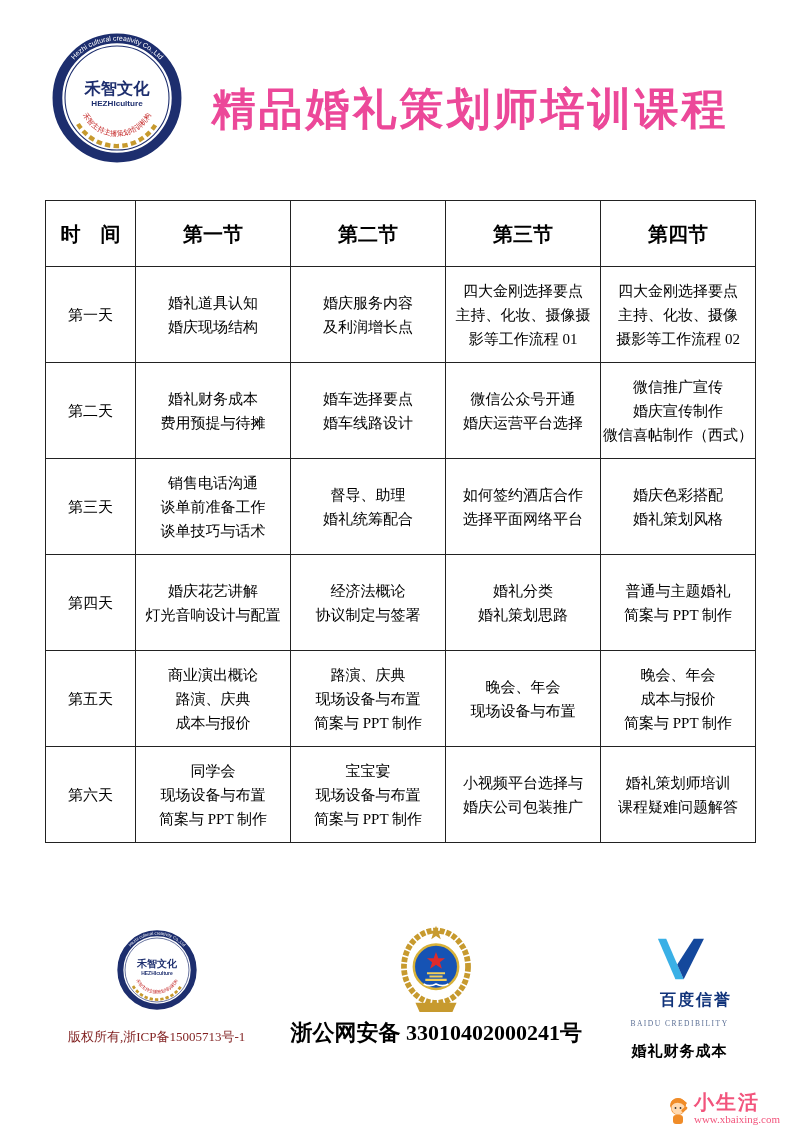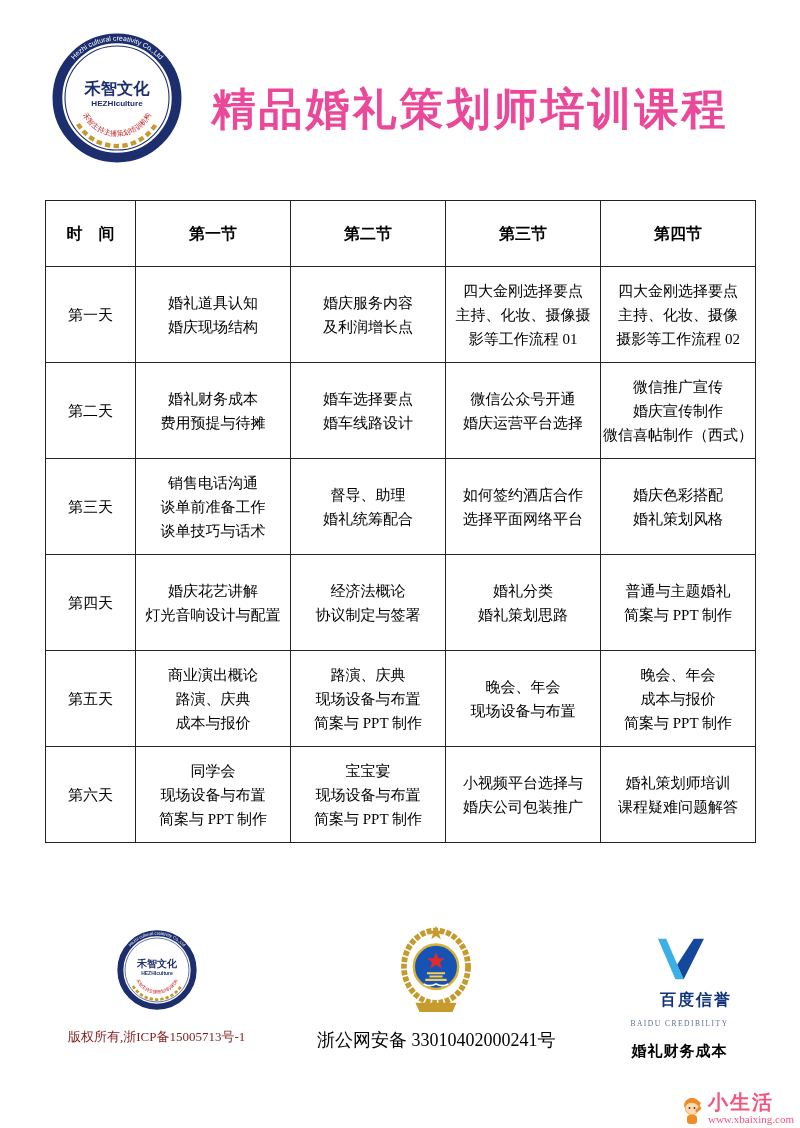--- a/index.html
+++ b/index.html
@@ -23,43 +23,43 @@
   .course-table {
     position:absolute; left:45px; top:200px; width:710px;
     border-collapse:collapse; table-layout:fixed;
   }
   .course-table td {
     border:1px solid #222; text-align:center; vertical-align:middle;
     font-size:15px; line-height:24px; color:#000; padding:4px 2px;
   }
   .course-table thead tr { height:66px; }
   .course-table tbody tr { height:96px; }
-  .course-table thead td { font-weight:bold; font-size:16px; }
+  .course-table thead td { font-weight:bold; font-size:20px; }
   .day-cell { font-size:16px;font-family:Liberation Serif, serif; }
   .hl { color:var(--highlight-blue,#1d3cc0); }
 
   
   .footer {
     position:absolute; top:922px; left:0; width:800px;
     display:flex; justify-content:space-between; padding:0 68px;
   }
   .footer-block { display:flex; flex-direction:column; align-items:center; }
   .icon-zone { height:96px; display:flex; align-items:center; justify-content:center; }
   .footer-logo { width:80px; height:80px; }
   .badge-icon { width:74px; height:92px; }
   .copyright-text { margin-top:10px; font-size:13px; color:#7f1d1d; }
-  .police-text { margin-top:10px; font-size:18px; font-weight:normal; color:#000; }
+  .police-text { font-size:22px; font-weight:bold; color:#000; }
   .baidu-logo { width:62px; height:46px; margin-top:14px; }
   .baidu-name { margin-top:8px; font-size:16px; font-weight:bold; color:#10337a; letter-spacing:2px;margin-left:33px; }
   .baidu-name-en { font-size:7.5px; color:#5b6f95; letter-spacing:1.5px; margin-top:8px; }
   .baidu-cert { margin-top:14px; font-size:15px; font-weight:bold; color:#000; letter-spacing:1px; }
 
   
   .watermark {
-    position:absolute; right:6px; bottom:2px;
+    position:absolute; right:20px; bottom:2px;
     display:flex; align-items:flex-end; gap:4px;
   }
   .mascot-icon { width:24px; height:30px; }
   .wm-texts { display:flex; flex-direction:column; line-height:1.1; padding-bottom:1px; }
   .wm-name { font-size:20px; font-weight:bold; color:var(--watermark-pink,#f25d7f); letter-spacing:2px; }
   .wm-url { font-size:11px; color:var(--watermark-pink,#f25d7f); }
 </style>
 </head>
 <body>
 

